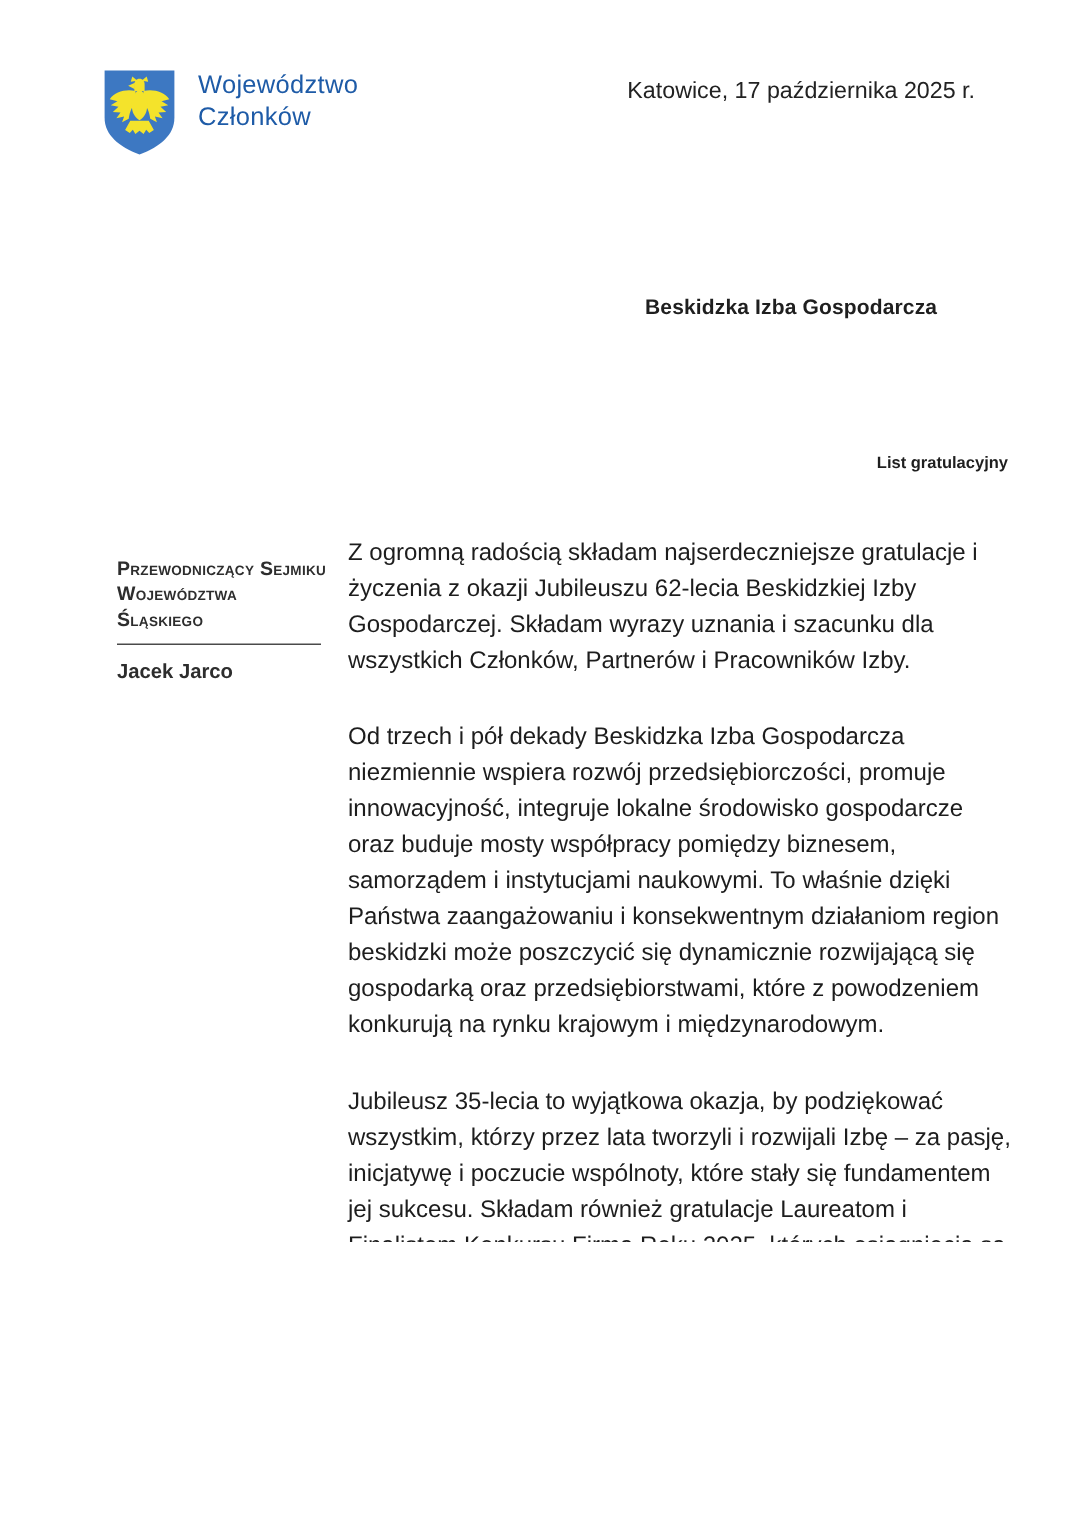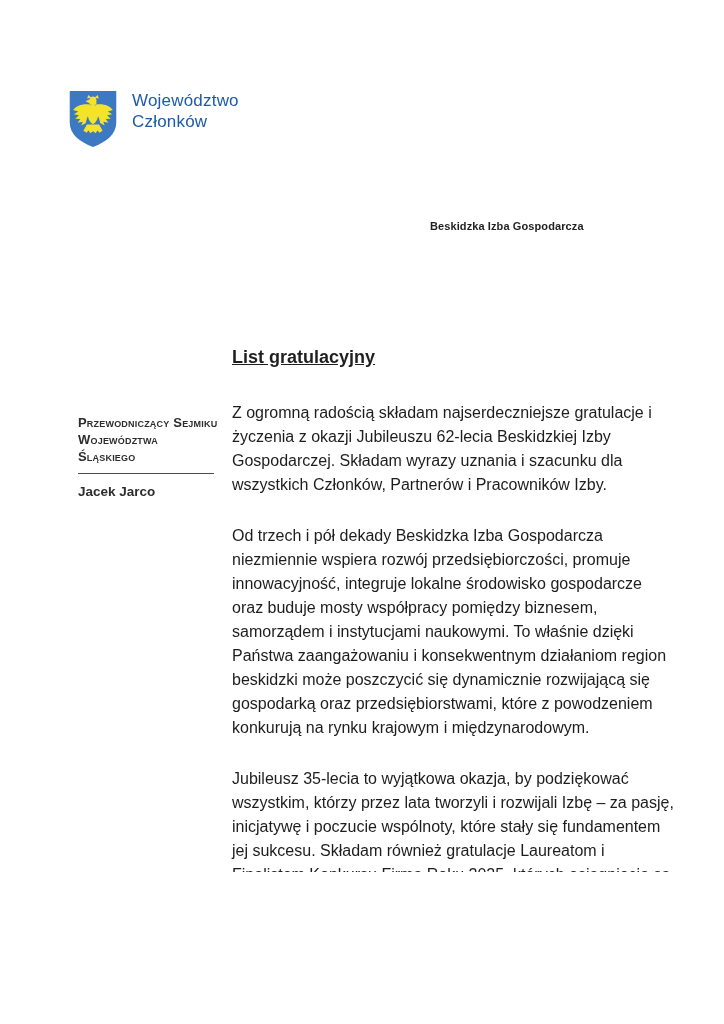--- a/index.html
+++ b/index.html
@@ -15,30 +15,29 @@
   }
   *{margin:0;padding:0;box-sizing:border-box;}
   html,body{background:#fff;}
   .page{
     position:relative;
     width:724px;height:828px;
     background:var(--page-bg);
     font-family:"Liberation Sans", sans-serif;
     color:var(--text);
     overflow:hidden;
-    margin-top:44px;
   }
   
   .logo-block{position:absolute;left:67px;top:44px;display:flex;gap:13px;align-items:flex-start;}
   .logo-shield{width:52px;height:62px;display:block;}
   .org-name{color:var(--logo-text);font-size:17px;line-height:21px;padding-top:2px;letter-spacing:0.2px;}
   .dateline{position:absolute;top:52px;right:74px;font-size:15.5px;color:#222;}
   
-  .addressee{position:absolute;left:430px;top:176px;font-weight:bold;font-size:11px;letter-spacing:0.1px;}
-  .doc-title{position:absolute;left:232px;top:303px;width:440px;text-align:left;font-weight:bold;font-size:18px;text-decoration:underline;}
+  .addressee{position:absolute;left:430px;top:196px;font-weight:bold;font-size:14px;letter-spacing:0.1px;}
+  .doc-title{position:absolute;left:232px;top:303px;width:440px;text-align:right;font-weight:bold;font-size:11px;}
   
   .sender{position:absolute;left:78px;top:370px;width:140px;color:var(--sidebar-text);}
   .sender .role{font-variant:small-caps;font-weight:700;font-size:13px;line-height:17px;letter-spacing:0.2px;}
   .sender .rule{border:none;border-top:1.5px solid #4a4a4a;margin:8px 0 10px 0;width:136px;}
   .sender .name{font-size:13.5px;font-weight:600;}
   
   .body-col{position:absolute;left:232px;top:357px;width:442px;font-size:16px;line-height:24px;color:#1d1d1d;}
   .body-col p{margin:0 0 27px 0;}
   
   .stamp{position:absolute;left:420px;top:940px;width:252px;text-align:center;color:var(--stamp);font-size:15px;line-height:21px;letter-spacing:0.3px;}
@@ -64,20 +63,21 @@
         <path d="M38,22 c-5,3.5 -7.5,9.5 -7.5,16.5 0,7 3.5,12 7.5,14 4,-2 7.5,-7 7.5,-14 0,-7 -2.5,-13 -7.5,-16.5 z"></path>
         <path d="M29,53 h18 l5,9 -4.5,3 -3,-3.2 -2.5,4.2 -4,-3.2 -4,3.2 -2.5,-4.2 -3,3.2 -4.5,-3 z"></path>
       </g>
     </svg>
     <div class="org-name">
       <div>Województwo</div>
       <div>Członków</div>
     </div>
   </div>
 
+  <div class="dateline">Katowice, 17 października 2025 r.</div>
 
   <div class="addressee">Beskidzka Izba Gospodarcza</div>
 
   <div class="doc-title">List gratulacyjny</div>
 
   <div class="sender">
     <div class="role">
       <div>Przewodniczący Sejmiku</div>
       <div>Województwa Śląskiego</div>
     </div>

